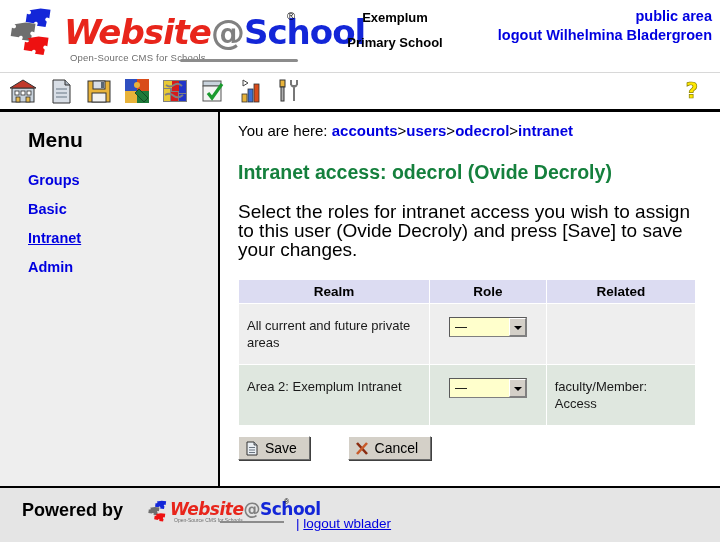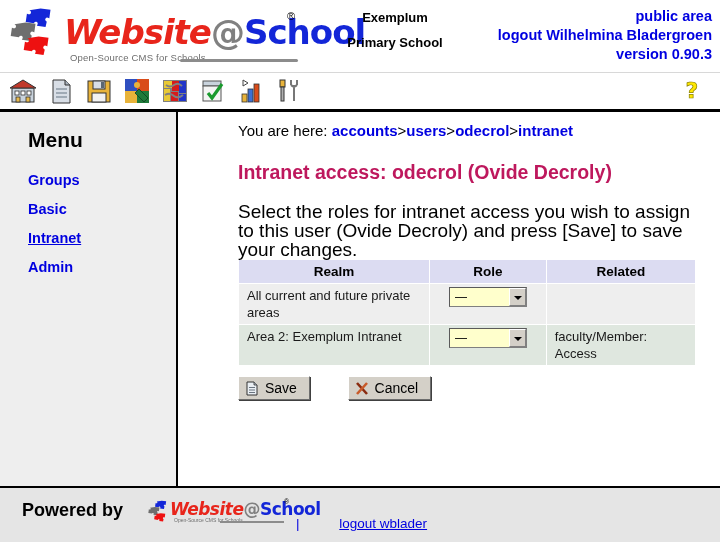--- a/index.html
+++ b/index.html
@@ -119,21 +119,21 @@
   }
 
   
   .content-wrap {
     position: relative;
     height: 400px;
   }
   .sidebar {
     position: absolute;
     left: 0; top: 0;
-    width: 178px; height: 400px;
+    width: 220px; height: 400px;
     background: #eeeeee;
     border-right: 2px solid #000000;
     box-sizing: border-box;
   }
   .menu-title {
     margin: 16px 0 0 28px;
     font-size: 21px;
     font-weight: bold;
     color: #000;
   }
@@ -166,46 +166,47 @@
     color: #0000e0;
     font-weight: bold;
     text-decoration: none;
   }
   .breadcrumb .sep { color: #000; font-weight: normal; }
 
   .page-title {
     margin: 22px 0 0 0;
     font-size: 19.5px;
     font-weight: bold;
-    color: #be185d;
+    color: #15803d;
   }
   .intro {
     margin: 18px 0 0 0;
     font-size: 19px;
     line-height: 19px;
     max-width: 460px;
   }
 
   
   table.roles {
+    margin-top: 20px;
     border-collapse: collapse;
     width: 458px;
     font-size: 13px;
   }
   table.roles th {
     background: #dcdcf2;
     font-weight: bold;
     font-size: 13.5px;
     text-align: center;
     padding: 4px 6px;
     border: 1px solid #ffffff;
     color: #000;
   }
   table.roles td {
-    padding: 3px 8px;
+    padding: 13px 8px;
     border: 1px solid #ffffff;
     vertical-align: top;
     line-height: 17px;
     color: #1a1a1a;
   }
   tr.row-a td { background: #eeeeee; }
   tr.row-b td { background: #dfe7df; }
   td.c-realm { width: 196px; }
   td.c-role  { width: 104px; text-align: center; padding-top: 8px;}
   td.c-rel   { width: 140px; }
@@ -311,21 +312,21 @@
   .f-underline {
     position: absolute; left: 72px; top: 25px;
     width: 64px; height: 2px; background: #8c8c8c;
   }
   .footer-logout {
     position: absolute;
     left: 296px; top: 28px;
     font-size: 13.5px;
     color: #0000e0;
   }
-  .footer-logout a { color: #0000e0; text-decoration: underline; margin-left: 36px; }
+  .footer-logout a { color: #0000e0; text-decoration: underline; }
   .footer-logout .pipe { color: #0000e0; text-decoration: none; }
 </style>
 </head>
 <body>
 
 <div class="header">
 
   <div class="logo-block">
     <svg class="logo-puzzle" viewBox="0 0 58 56">
       <path d="M30 4 L46 6 L44 20 C44 20 40 17 38 20 C36 23 40 25 40 25 L38 34 L24 32 C24 32 27 28 24 26 C21 24 19 28 19 28 L6 26 L8 12 C8 12 12 15 14 12 C16 9 12 7 12 7 Z" fill="#1326d8" transform="translate(12,-2) scale(0.62)"></path>
@@ -341,21 +342,20 @@
   </div>
 
   <div class="school-name">
     <div>Exemplum</div>
     <div>Primary School</div>
   </div>
 
   <div class="header-right">
     <div>public area</div>
     <div><a href="#">logout Wilhelmina Bladergroen</a></div>
-    <div>version 0.90.3</div>
   </div>
 </div>
 
 <div class="toolbar">
   <div class="toolbar-inner">
 
     <div class="tb-icon" title="Home">
       <svg viewBox="0 0 30 30" width="30" height="30">
         <rect x="4" y="12" width="22" height="14" fill="#c9d3dd" stroke="#333" stroke-width="1"></rect>
         <path d="M2 12 L15 4 L28 12 Z" fill="#c0392b" stroke="#333" stroke-width="1"></path>

